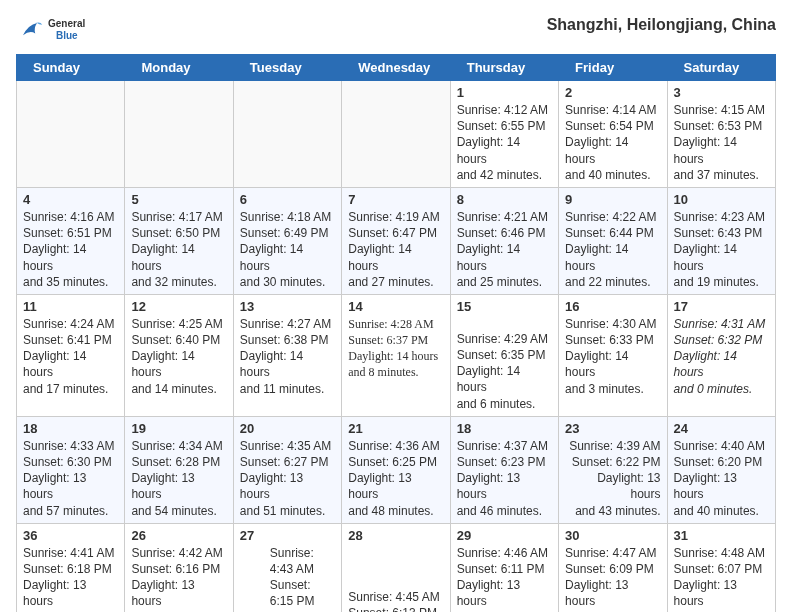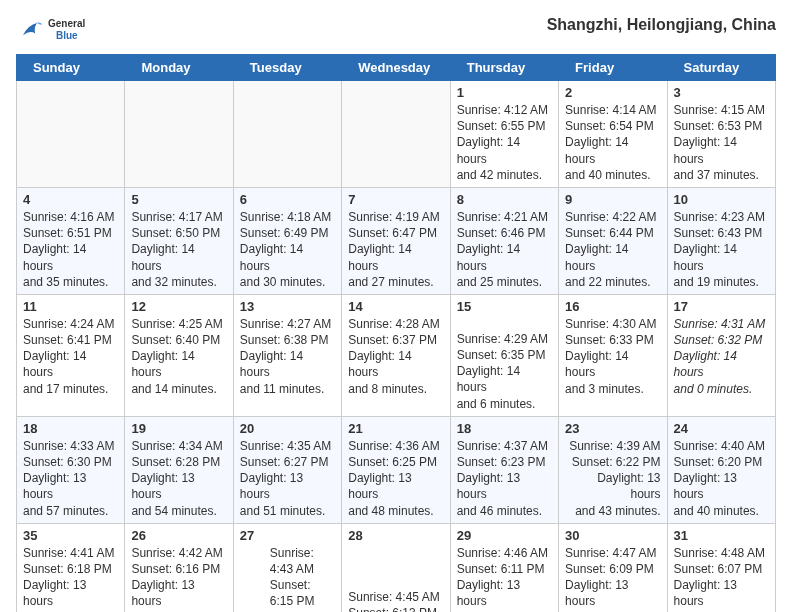--- a/index.html
+++ b/index.html
@@ -215,21 +215,21 @@
         </td>
         <td>
           <span class="day-num">13</span>
           <div class="day-info" style="white-space: pre-line;">Sunrise: 4:27 AM
 Sunset: 6:38 PM
 Daylight: 14 hours
 and 11 minutes.</div>
         </td>
         <td>
           <span class="day-num">14</span>
-          <div class="day-info" style="white-space: pre-line;">Sunrise: 4:28 AM
+          <div class="day-info" style="white-space: pre-line; font-family: Liberation Serif, serif;">Sunrise: 4:28 AM
 Sunset: 6:37 PM
 Daylight: 14 hours
 and 8 minutes.</div>
         </td>
         <td>
           <span class="day-num">15</span>
           <div class="day-info" style="white-space: pre-line; margin-top: 17px;">Sunrise: 4:29 AM
 Sunset: 6:35 PM
 Daylight: 14 hours
 and 6 minutes.</div>
@@ -295,21 +295,21 @@
         <td>
           <span class="day-num">24</span>
           <div class="day-info" style="white-space: pre-line;">Sunrise: 4:40 AM
 Sunset: 6:20 PM
 Daylight: 13 hours
 and 40 minutes.</div>
         </td>
       </tr>
       <tr>
         <td>
-          <span class="day-num">35</span>
+          <span class="day-num">36</span>
           <div class="day-info" style="white-space: pre-line;">Sunrise: 4:41 AM
 Sunset: 6:18 PM
 Daylight: 13 hours
 and 37 minutes.</div>
         </td>
         <td>
           <span class="day-num">26</span>
           <div class="day-info" style="white-space: pre-line;">Sunrise: 4:42 AM
 Sunset: 6:16 PM
 Daylight: 13 hours

